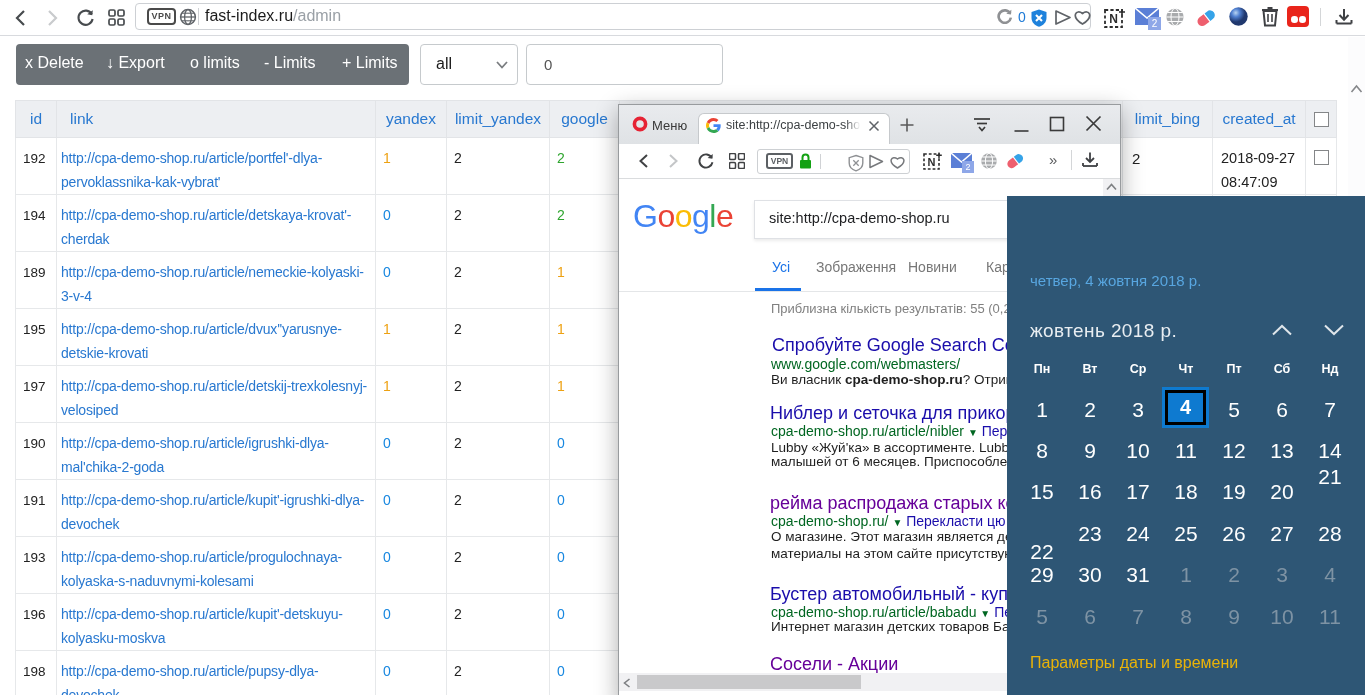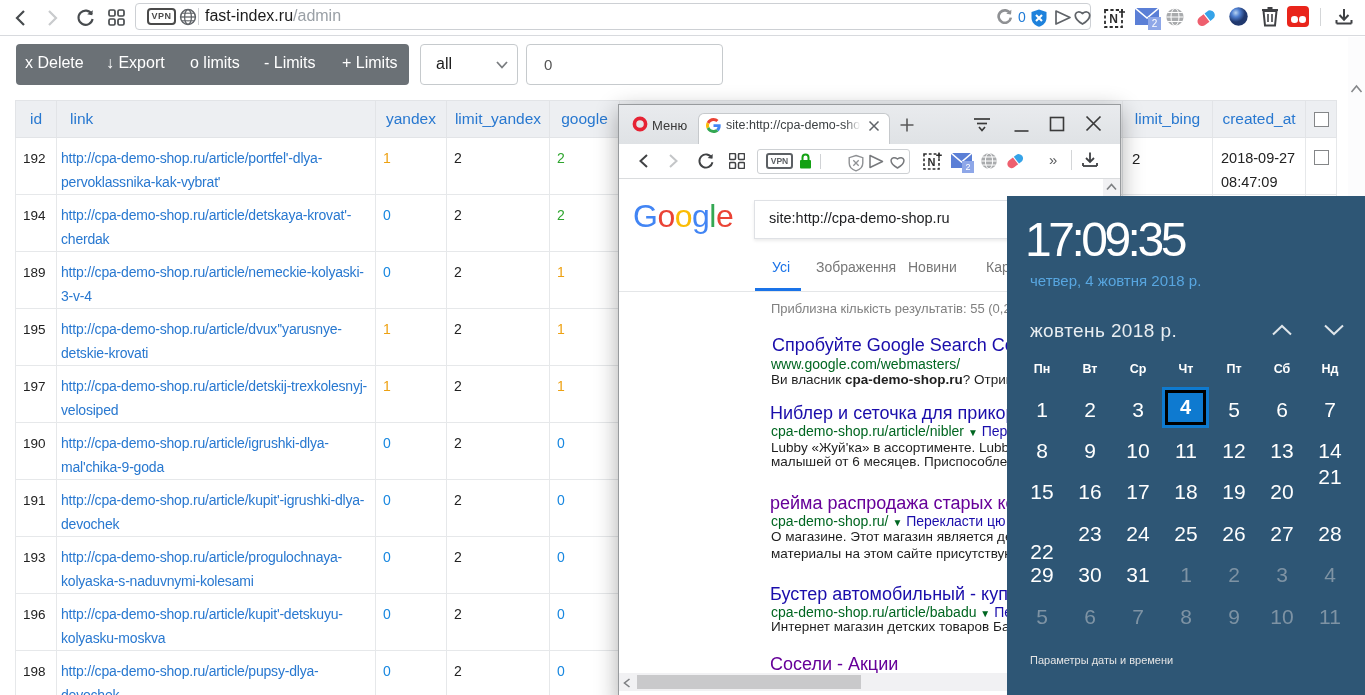--- a/index.html
+++ b/index.html
@@ -61,21 +61,21 @@
 
 
 #cal { position:absolute; left:1007px; top:196px; width:358px; height:499px; background:#2e5675; color:#fff; }
 #clock { position:absolute; left:18px; top:16px; font-size:48px; color:#fff; letter-spacing:-3.5px; }
 #caldate { position:absolute; left:23px; top:76px; font-size:15px; color:#58a6e0; }
 #calmonth { position:absolute; left:23px; top:124px; font-size:19px; letter-spacing:0.4px; color:#e8edf1; }
 .wd { position:absolute; top:166px; width:48px; text-align:center; font-size:12.5px; font-weight:bold; color:#fff; }
 .day { position:absolute; width:48px; height:41px; text-align:center; font-size:21px; line-height:41px; color:#fff; }
 .day.gray { color:#7e93a4; }
 #today { position:absolute; left:158px; top:194px; width:41px; height:35px; background:#0e7ad0; border:3px solid #000; box-shadow:0 0 0 3px #0e7ad0; font-size:20px; font-weight:bold; line-height:29px; text-align:center; }
-#callink { position:absolute; left:23px; top:458px; font-size:11px; color:#e5e5e5; }
+#callink { position:absolute; left:23px; top:458px; font-size:16px; color:#eab308; }
 </style>
 </head>
 <body>
 <div id="root">
 
   <div id="chrome">
     <svg class="nav" style="left:13px;top:9px" width="15" height="18">
         <path d="M11 2 L4 9 L11 16" fill="none" stroke="#474b4e" stroke-width="2.2"></path>
       </svg>
     <svg class="nav" style="left:45px;top:9px" width="15" height="18">
@@ -291,21 +291,21 @@
       <td class="num bk" style="padding-left:9px;font-size:15px">2</td>
       <td class="dt">2018-09-27<br>08:48:09</td>
       <td>
             <div class="cb" style="margin:12px auto 0"></div>
           </td>
     </tr>
     <tr>
       <td class="id">190</td>
       <td class="lnk">
             <div>http://cpa-demo-shop.ru/article/igrushki-dlya-</div>
-            <div>mal'chika-9-goda</div>
+            <div>mal'chika-2-goda</div>
           </td>
       <td class="num bl">0</td>
           <td class="num bk">2</td>
           <td class="num bl">0</td>
           <td></td>
       <td class="num bk" style="padding-left:9px;font-size:15px">2</td>
       <td class="dt">2018-09-27<br>08:46:29</td>
       <td>
             <div class="cb" style="margin:12px auto 0"></div>
           </td>
@@ -520,21 +520,20 @@
       <div id="hsb">
           <svg style="position:absolute;left:4px;top:5px" width="8" height="10">
             <path d="M6.5 1 L1.5 5 L6.5 9" fill="none" stroke="#7d7f82" stroke-width="1.6"></path>
           </svg>
           <div id="hthumb"></div>
         </div>
     </div>
   </div>
 
   <div id="cal">
-    <div id="clock">17:09:35</div>
     <div id="caldate">четвер, 4 жовтня 2018 р.</div>
     <div id="calmonth">жовтень 2018 р.</div>
     <svg style="position:absolute;left:264px;top:127px" width="22" height="14">
         <path d="M2 11.5 L11 3 L20 11.5" fill="none" stroke="#dfe5ea" stroke-width="2"></path>
       </svg>
     <svg style="position:absolute;left:316px;top:127px" width="22" height="14">
         <path d="M2 2.5 L11 11 L20 2.5" fill="none" stroke="#dfe5ea" stroke-width="2"></path>
       </svg>
     <div class="wd" style="left:11px">Пн</div>
     <div class="wd" style="left:59px">Вт</div>

